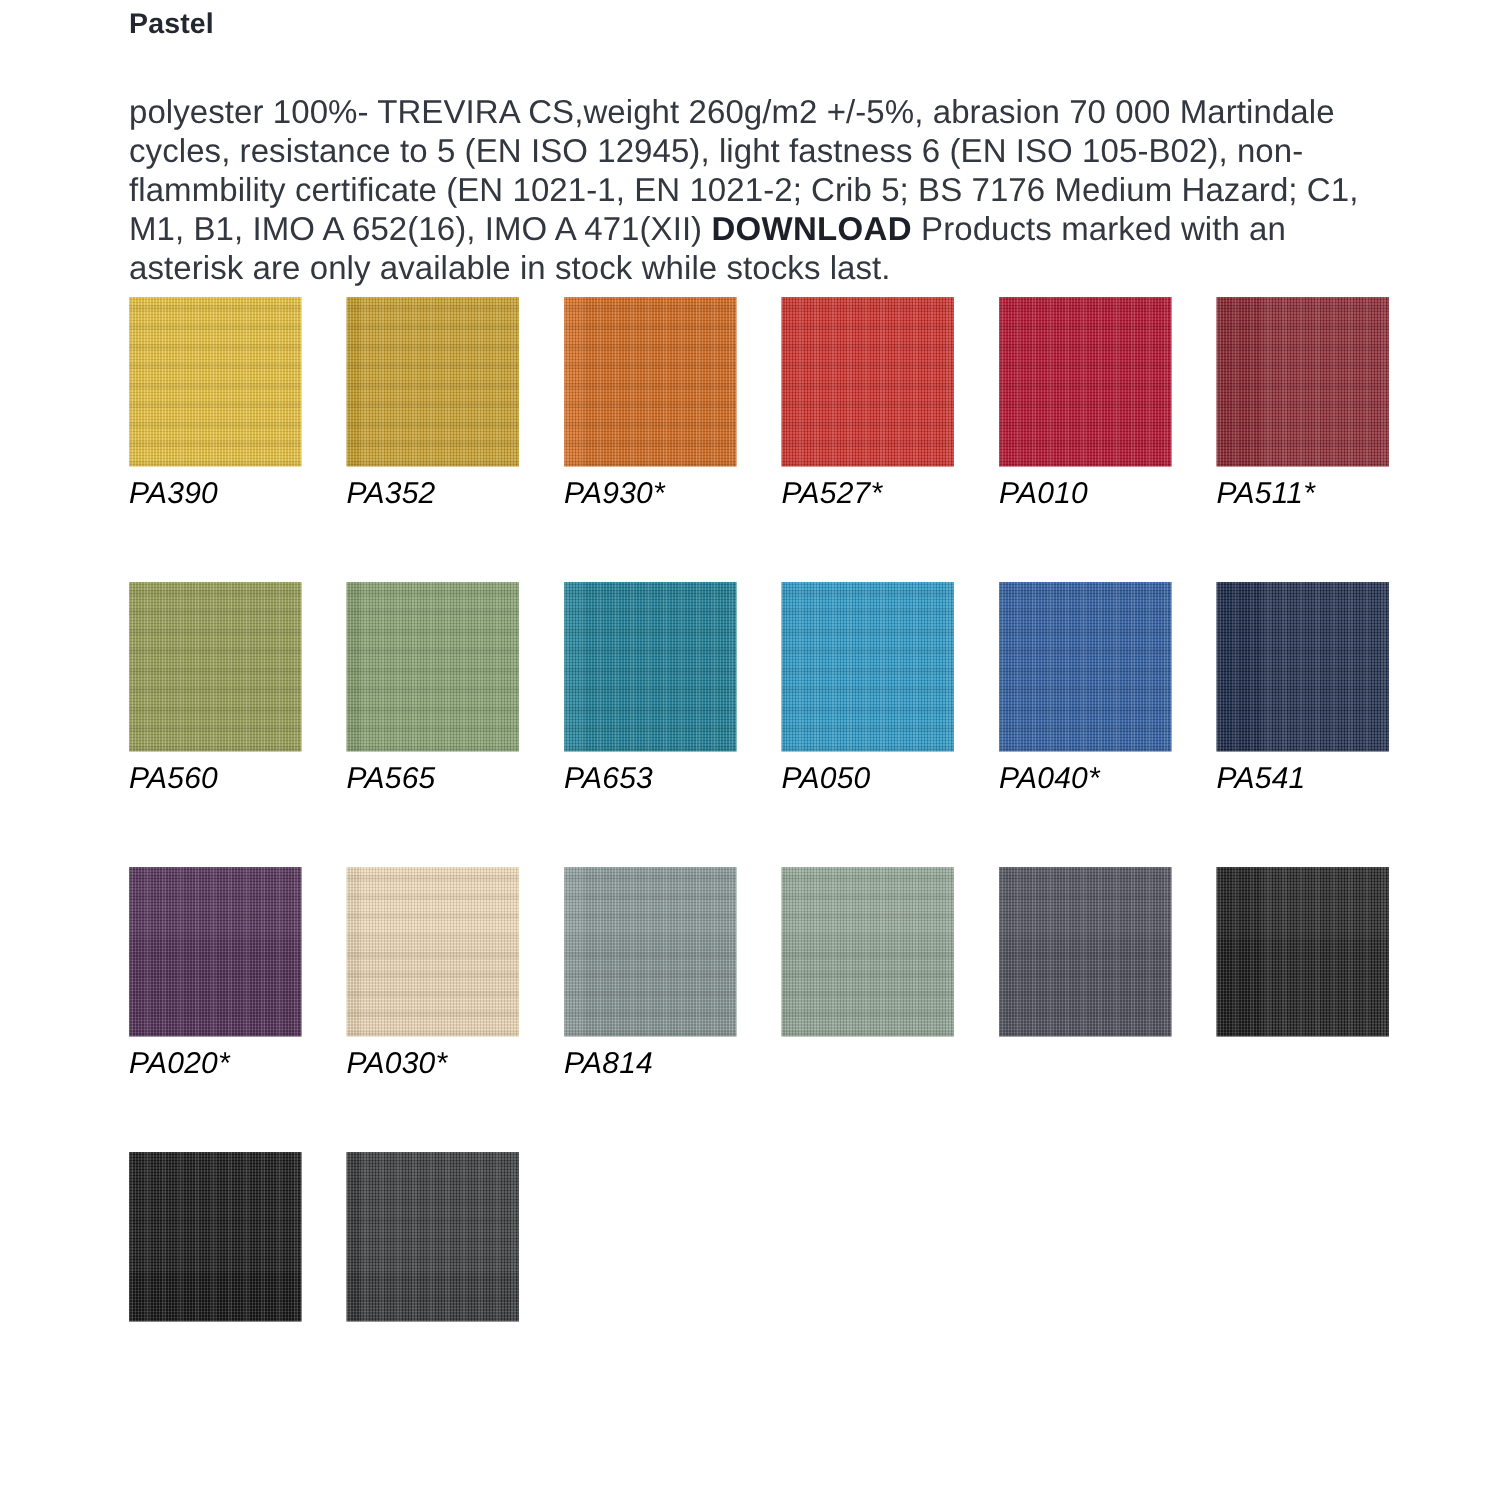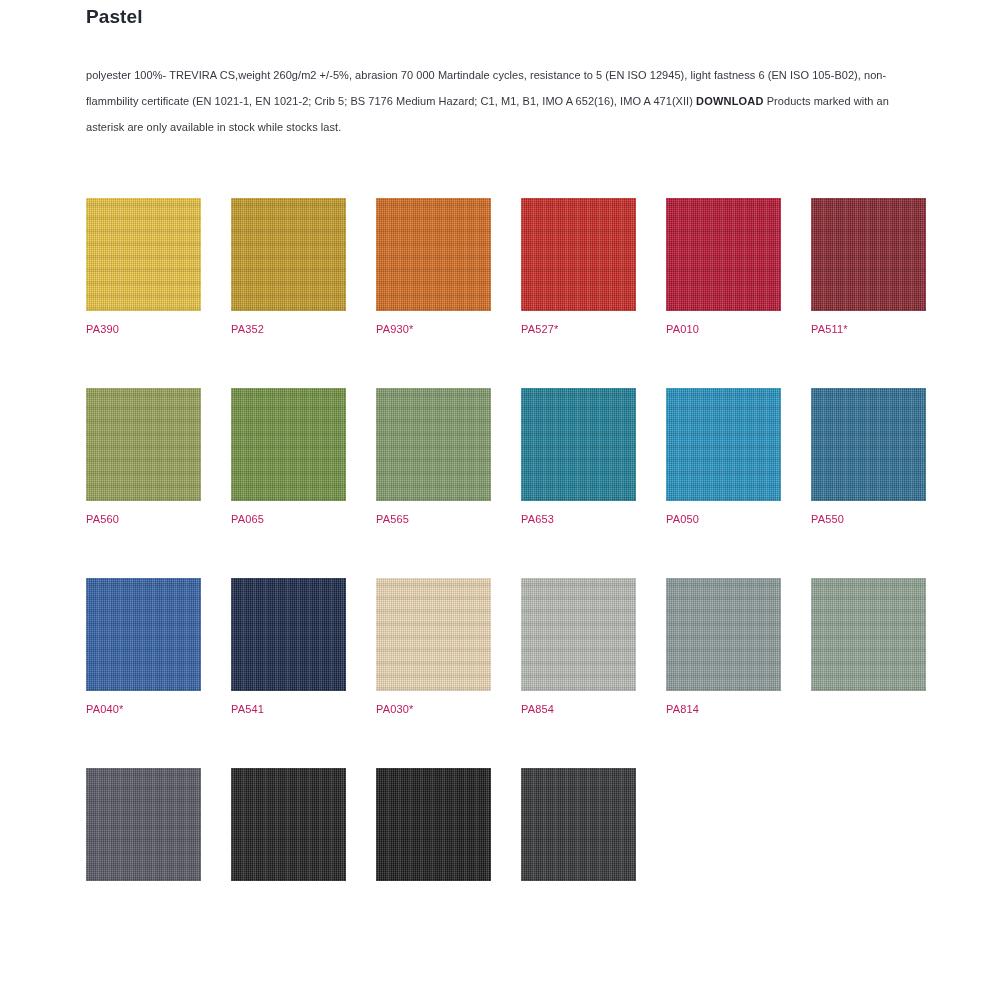--- a/index.html
+++ b/index.html
@@ -35,21 +35,21 @@
     letter-spacing: 0.1px;
     color: #23272f;
   }
 
   .description {
     position: absolute;
     left: 86px;
     top: 62px;
     width: 824px;
     margin: 0;
-    font-size: 11px;
+    font-size: 22px;
     line-height: 26px;
     color: #33373f;
     letter-spacing: 0.05px;
   }
   .description .download {
     font-weight: bold;
     color: #1d2028;
     letter-spacing: 0.2px;
   }
 
@@ -109,25 +109,26 @@
       repeating-linear-gradient(0deg,
         rgba(0,0,0,0.05) 0px,
         rgba(0,0,0,0.05) 4px,
         rgba(0,0,0,0.0) 4px,
         rgba(0,0,0,0.0) 13px);
     pointer-events: none;
   }
 
   .swatch-label {
     margin-top: 8px;
-    font-size: 11px;
+    font-size: 20px;
     line-height: 20px;
-    color: #be185d;
+    color: #000000;
     letter-spacing: 0.15px;
     white-space: nowrap;
+    font-style: italic;
   }
 </style>
 </head>
 <body>
 
 <div class="page">
 
   <h1 class="collection-title">Pastel</h1>
 
   <p class="description">
@@ -159,56 +160,48 @@
       </div>
       <div class="swatch-cell">
         <div class="swatch-chip" style="background-color: rgb(133, 32, 42);"></div>
         <div class="swatch-label">PA511*</div>
       </div>
       <div class="swatch-cell">
         <div class="swatch-chip" style="background-color: rgb(151, 160, 85);"></div>
         <div class="swatch-label">PA560</div>
       </div>
       <div class="swatch-cell">
-        <div class="swatch-chip" style="background-color: rgb(111, 145, 64);"></div>
-        <div class="swatch-label">PA065</div>
-      </div>
-      <div class="swatch-cell">
         <div class="swatch-chip" style="background-color: rgb(127, 154, 105);"></div>
         <div class="swatch-label">PA565</div>
       </div>
       <div class="swatch-cell">
         <div class="swatch-chip" style="background-color: rgb(26, 125, 150);"></div>
         <div class="swatch-label">PA653</div>
       </div>
       <div class="swatch-cell">
         <div class="swatch-chip" style="background-color: rgb(32, 145, 192);"></div>
         <div class="swatch-label">PA050</div>
       </div>
       <div class="swatch-cell">
-        <div class="swatch-chip" style="background-color: rgb(42, 109, 146);"></div>
-        <div class="swatch-label">PA550</div>
-      </div>
-      <div class="swatch-cell">
         <div class="swatch-chip" style="background-color: rgb(47, 94, 163);"></div>
         <div class="swatch-label">PA040*</div>
       </div>
       <div class="swatch-cell">
         <div class="swatch-chip" style="background-color: rgb(22, 36, 68);"></div>
         <div class="swatch-label">PA541</div>
       </div>
       <div class="swatch-cell">
+        <div class="swatch-chip" style="background-color: rgb(85, 51, 89);"></div>
+        <div class="swatch-label">PA020*</div>
+      </div>
+      <div class="swatch-cell">
         <div class="swatch-chip" style="background-color: rgb(236, 215, 180);"></div>
         <div class="swatch-label">PA030*</div>
       </div>
       <div class="swatch-cell">
-        <div class="swatch-chip" style="background-color: rgb(184, 188, 181);"></div>
-        <div class="swatch-label">PA854</div>
-      </div>
-      <div class="swatch-cell">
         <div class="swatch-chip" style="background-color: rgb(139, 155, 154);"></div>
         <div class="swatch-label">PA814</div>
       </div>
       <div class="swatch-cell">
         <div class="swatch-chip" style="background-color: rgb(143, 163, 146);"></div>
       </div>
       <div class="swatch-cell">
         <div class="swatch-chip" style="background-color: rgb(83, 84, 96);"></div>
       </div>
       <div class="swatch-cell">

